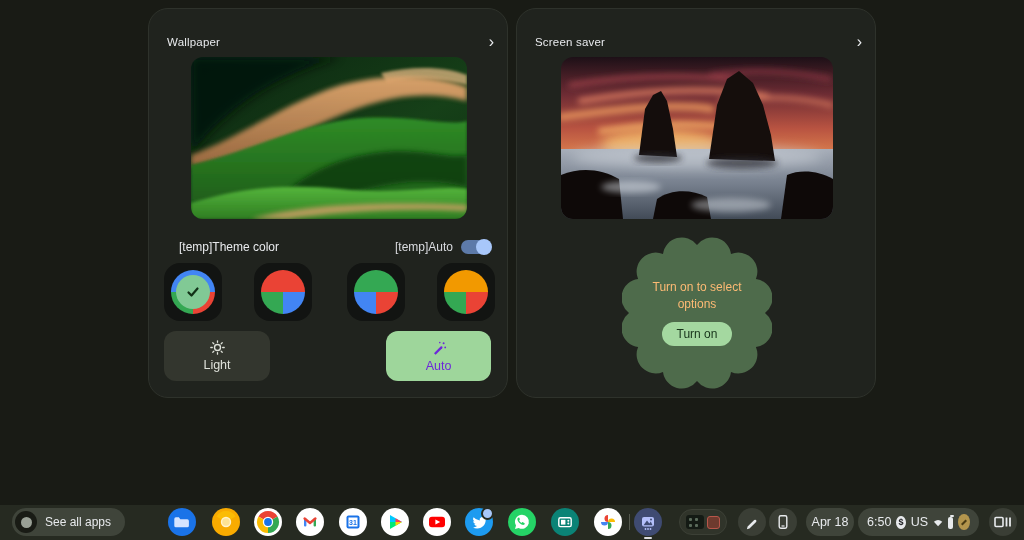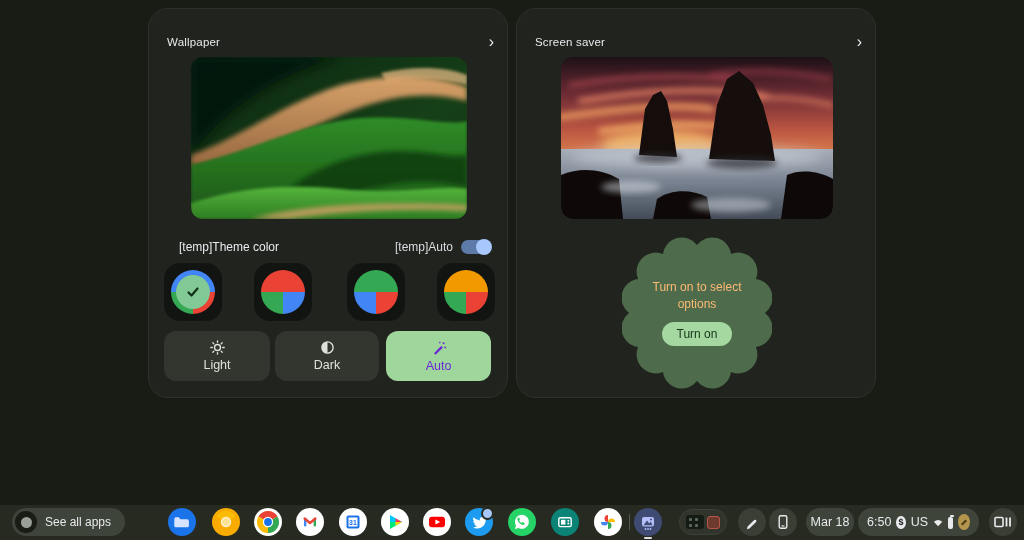--- a/index.html
+++ b/index.html
@@ -173,27 +173,20 @@
             <line x1="7.5" y1="12.7" x2="7.5" y2="14.2"></line>
           <line x1="0.8" y1="7.5" x2="2.3" y2="7.5"></line>
             <line x1="12.7" y1="7.5" x2="14.2" y2="7.5"></line>
           <line x1="2.8" y1="2.8" x2="3.9" y2="3.9"></line>
             <line x1="11.1" y1="11.1" x2="12.2" y2="12.2"></line>
           <line x1="2.8" y1="12.2" x2="3.9" y2="11.1"></line>
             <line x1="11.1" y1="3.9" x2="12.2" y2="2.8"></line>
         </g>
       </svg>
       <span>Light</span>
-    </div>
-    <div class="mode-btn mb1">
-      <svg width="15" height="15" viewBox="0 0 15 15">
-        <circle cx="7.5" cy="7.5" r="5.6" fill="none" stroke="currentColor" stroke-width="1.4"></circle>
-        <path d="M7.5 1.9 A5.6 5.6 0 0 0 7.5 13.1 Z" fill="currentColor"></path>
-      </svg>
-      <span>Dark</span>
     </div>
     <div class="mode-btn mb2 selected">
       <svg width="16" height="16" viewBox="0 0 16 16">
         <path d="M3 13.2 L9.6 6.6 a1.1 1.1 0 0 1 1.6 1.6 L4.6 14.8 Z" fill="currentColor"></path>
         <circle cx="12.6" cy="3.2" r="1" fill="currentColor"></circle>
         <circle cx="14.2" cy="7.4" r=".9" fill="currentColor"></circle>
         <circle cx="8.8" cy="2.6" r=".8" fill="currentColor"></circle>
       </svg>
       <span>Auto</span>
     </div>
@@ -388,21 +381,21 @@
     </span>
 
     <span class="round-btn" style="left:769px">
       <svg width="16" height="16" viewBox="0 0 16 16">
         <rect x="4.2" y="1.8" width="7.6" height="12.4" rx="1.6" fill="none" stroke="#e8eaed" stroke-width="1.4"></rect>
         <line x1="6.5" y1="12" x2="9.5" y2="12" stroke="#e8eaed" stroke-width="1.2"></line>
       </svg>
     </span>
 
     <div class="pill" id="date-pill">
-      <span class="tray-text">Mar 18</span>
+      <span class="tray-text">Apr 18</span>
     </div>
 
     <div class="pill" id="status-pill">
       <span class="tray-text">6:50</span>
       <span class="badge-circle">$</span>
       <span class="tray-text">US</span>
       <svg width="14" height="11" viewBox="0 0 14 11">
         <path d="M7 10.5 L1.2 4.3 A9.5 9.5 0 0 1 12.8 4.3 Z" fill="#e8eaed"></path>
       </svg>
       <span class="battery"></span>

